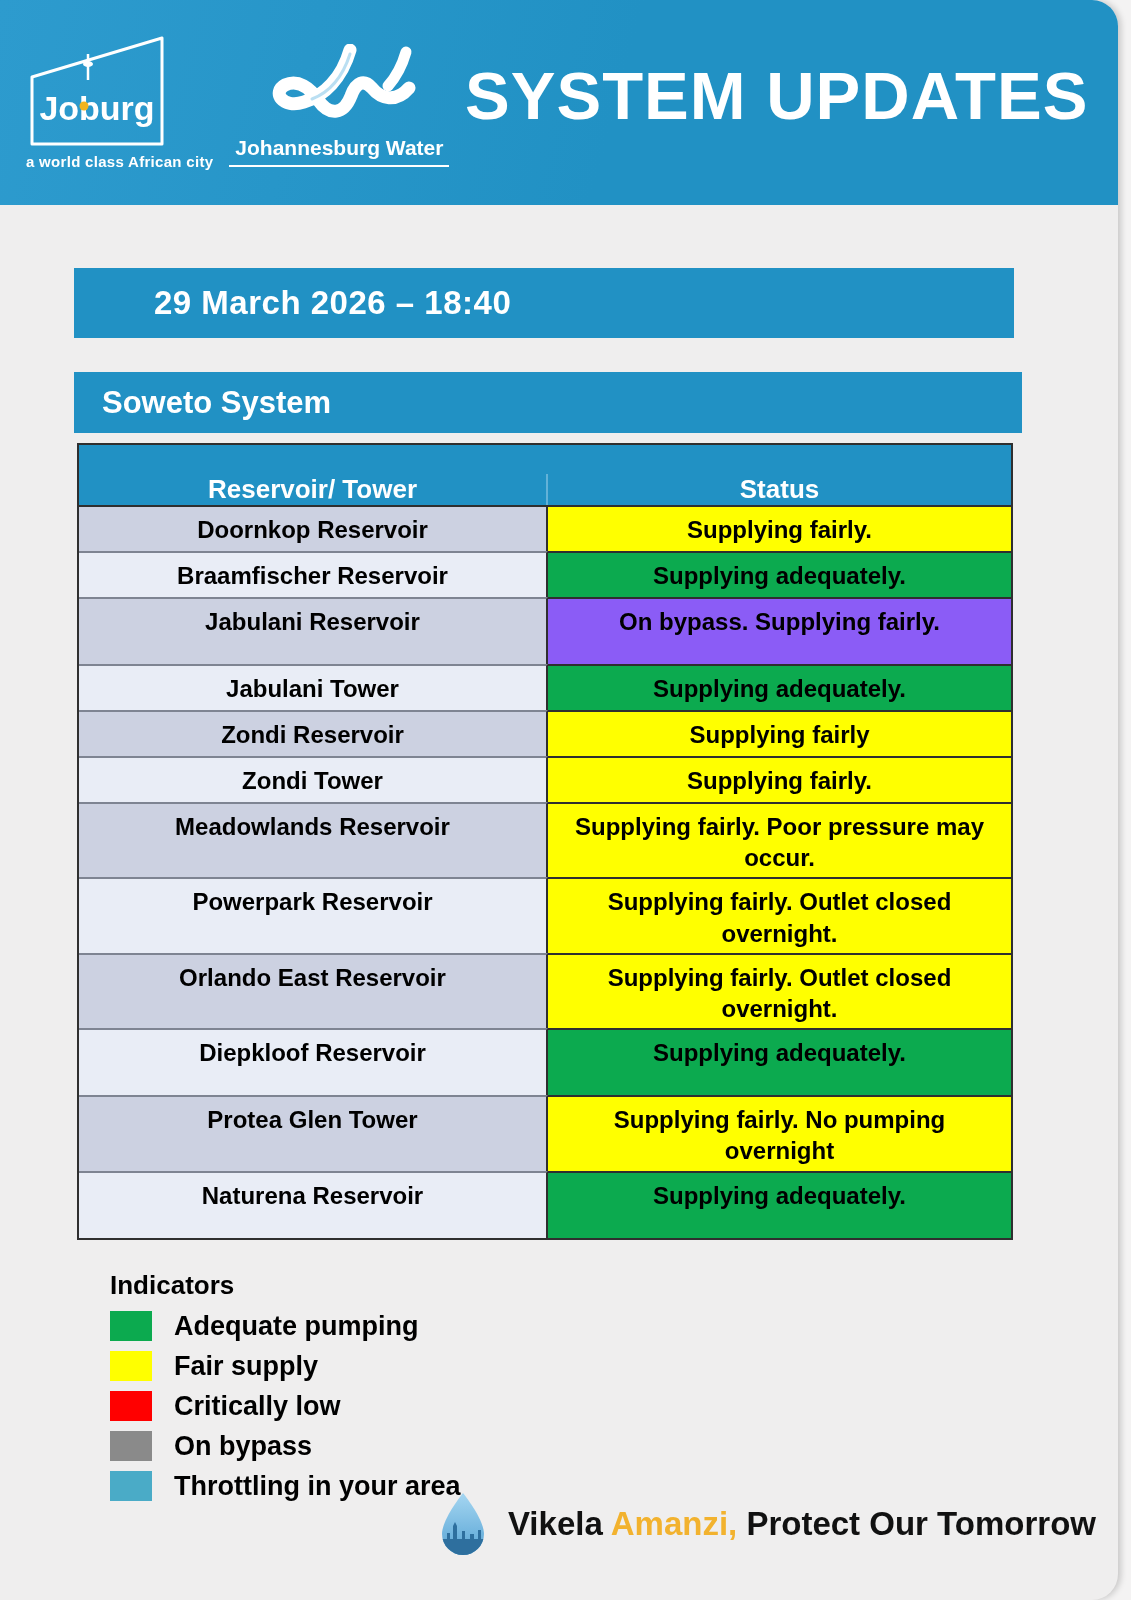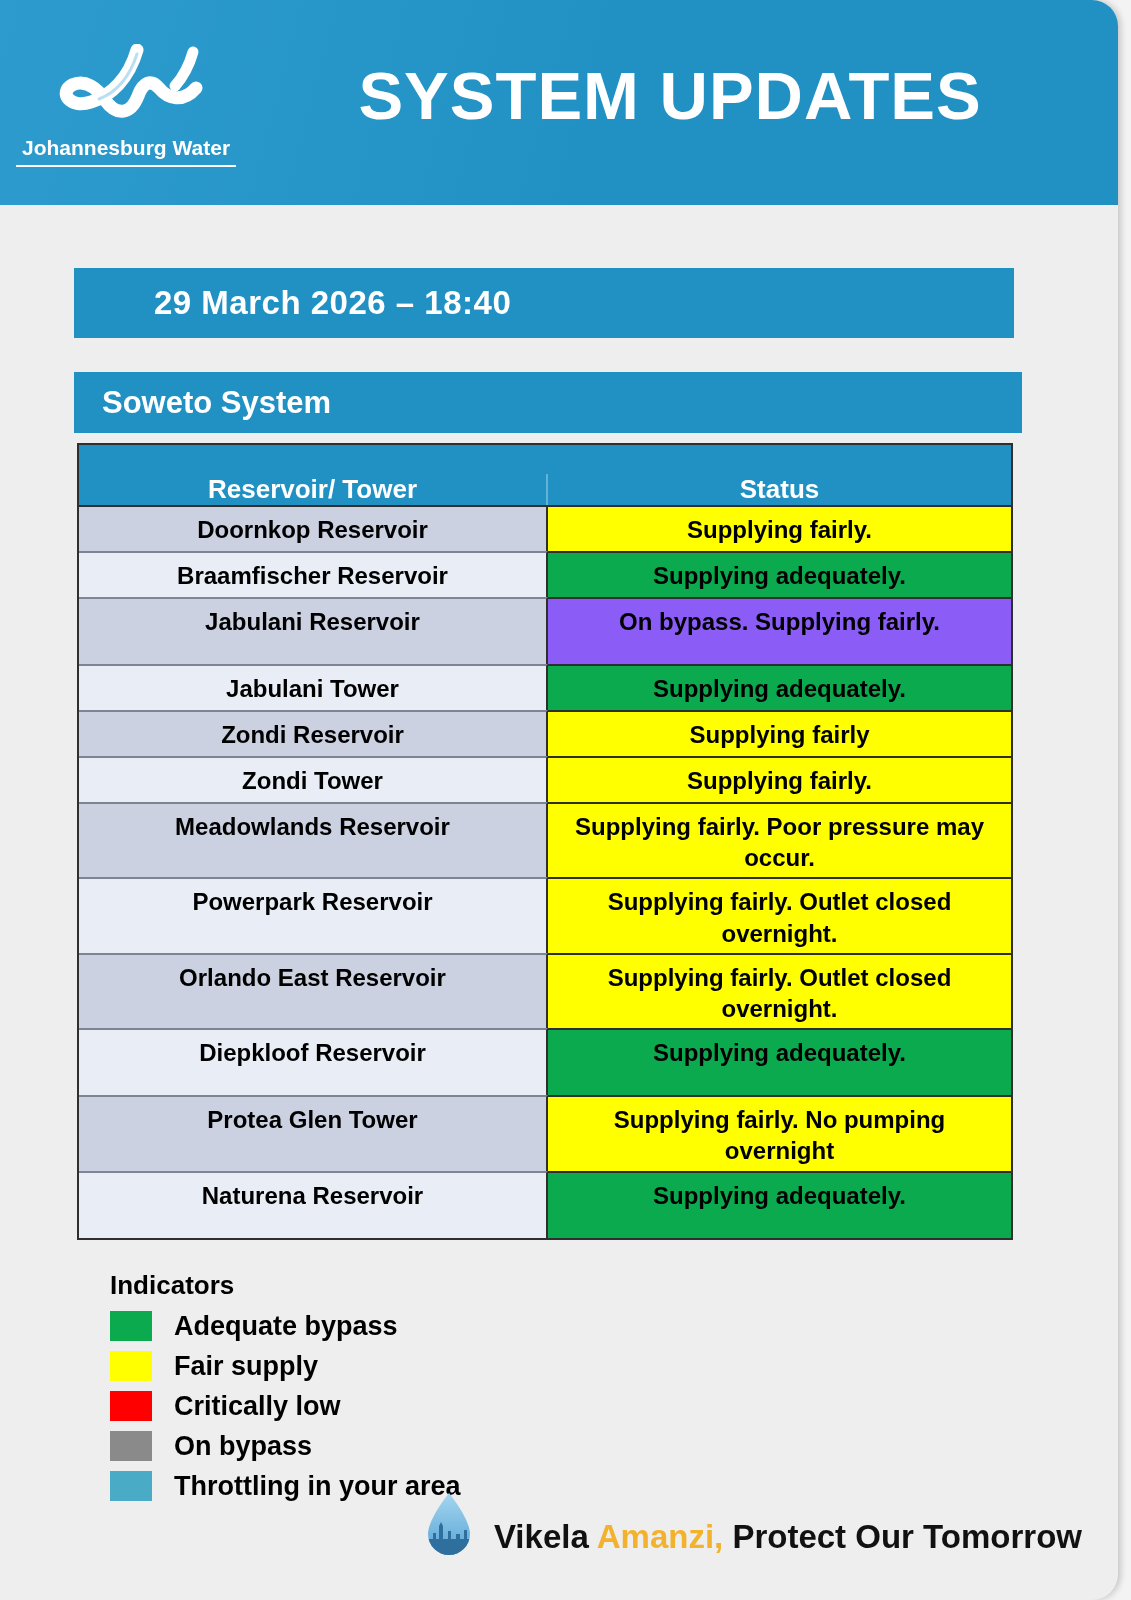--- a/index.html
+++ b/index.html
@@ -67,33 +67,44 @@
   .cell.name.dark{background:var(--row-dark);}
   .cell.name.light{background:var(--row-light);}
   
   .indicators{margin:30px 0 0 110px;}
   .indicators-title{font-weight:bold;font-size:26px;color:#000;margin-bottom:10px;}
   .legend-item{display:flex;align-items:center;margin-bottom:9px;}
   .legend-item .swatch{width:42px;height:30px;flex:0 0 42px;}
   .legend-item .label{font-weight:bold;font-size:27px;color:#000;margin-left:22px;}
   
   .footer{
-    position:absolute;top:1492px;right:36px;
-    display:flex;align-items:flex-end;gap:20px;
+    position:absolute;top:1492px;right:22px;
+    display:flex;align-items:center;gap:20px;
   }
   .footer-text{font-weight:bold;font-size:33px;color:#111;white-space:nowrap;}
   .footer-text .hl{color:var(--orange);}
 </style>
 </head>
 <body>
 
 <div class="card">
 
   <div class="masthead">
 
+    <div class="joburg-block">
+      <svg width="134" height="110" viewBox="0 0 134 110">
+        <polygon points="2,41 132,2 132,108 2,108" fill="none" stroke="#ffffff" stroke-width="3" stroke-linejoin="round"></polygon>
+
+        <line x1="58" y1="18" x2="58" y2="44" stroke="#ffffff" stroke-width="2.5"></line>
+        <ellipse cx="58" cy="28" rx="5" ry="3" fill="#ffffff"></ellipse>
+        <text x="67" y="84" text-anchor="middle" fill="#ffffff" font-family="Liberation Sans, DejaVu Sans, sans-serif" font-weight="bold" font-size="34">Joburg</text>
+        <circle cx="54" cy="70" r="4.5" fill="#f0b41f"></circle>
+      </svg>
+      <div class="joburg-tagline">a world class African city</div>
+    </div>
 
     <div class="jw-block">
       <svg width="178" height="96" viewBox="0 0 178 96">
         <path d="M100,6 C92,34 74,52 54,58 C32,65 22,48 35,41 C48,35 60,44 68,56 C80,73 94,70 101,52 C106,38 114,35 122,44 C131,55 146,59 159,44" fill="none" stroke="#ffffff" stroke-width="13" stroke-linecap="round"></path>
         <path d="M156,8 C152,22 146,33 138,42" fill="none" stroke="#ffffff" stroke-width="11" stroke-linecap="round"></path>
         <path d="M100,10 C93,32 80,48 62,55" fill="none" stroke="#a9d7ef" stroke-width="3" stroke-linecap="round" opacity="0.8"></path>
       </svg>
       <div class="jw-name">Johannesburg Water</div>
     </div>
 
@@ -159,21 +170,21 @@
           <div class="cell status" style="background: rgb(12, 170, 79);">Supplying adequately.</div>
         </div>
       </div>
   </div>
 
   <div class="indicators">
     <div class="indicators-title">Indicators</div>
     <div>
         <div class="legend-item">
           <div class="swatch" style="background: rgb(12, 170, 79);"></div>
-          <div class="label">Adequate bypass</div>
+          <div class="label">Adequate pumping</div>
         </div>
         <div class="legend-item">
           <div class="swatch" style="background: rgb(255, 255, 0);"></div>
           <div class="label">Fair supply</div>
         </div>
         <div class="legend-item">
           <div class="swatch" style="background: rgb(255, 0, 0);"></div>
           <div class="label">Critically low</div>
         </div>
         <div class="legend-item">

